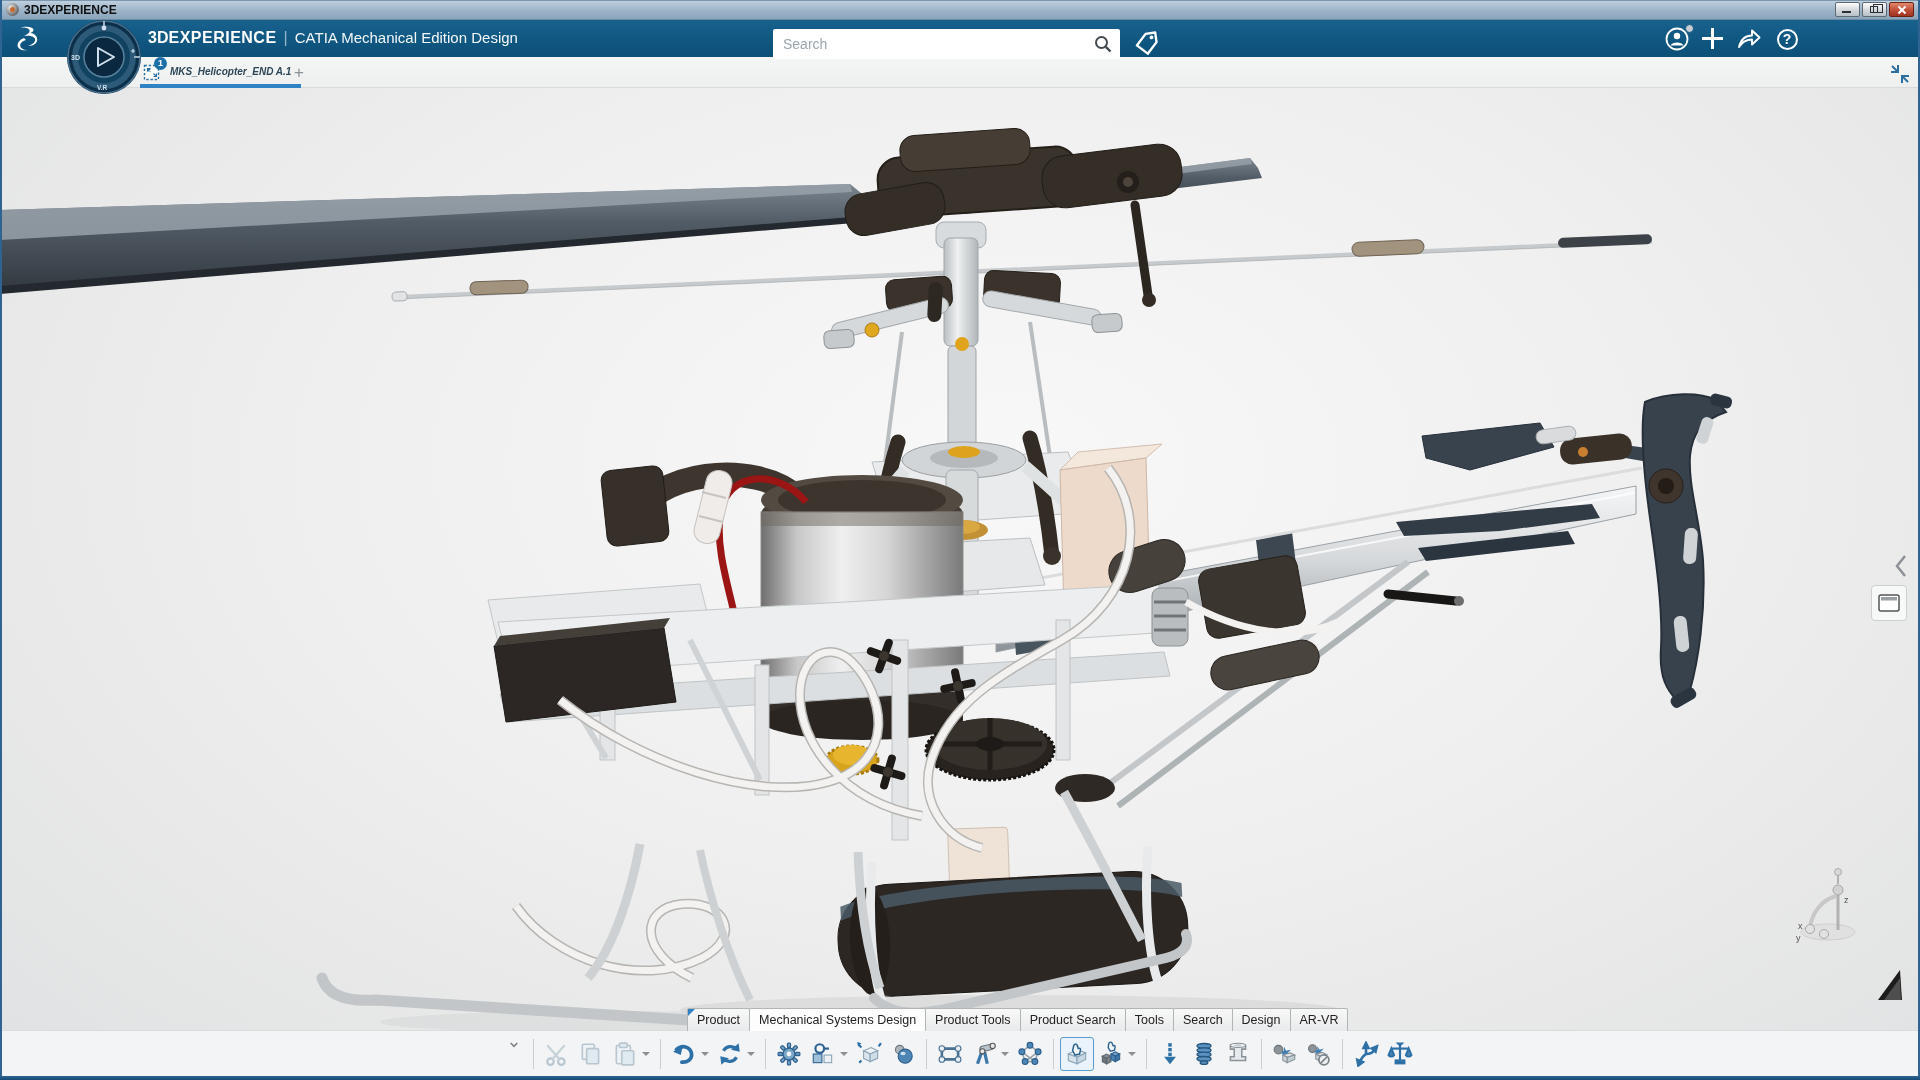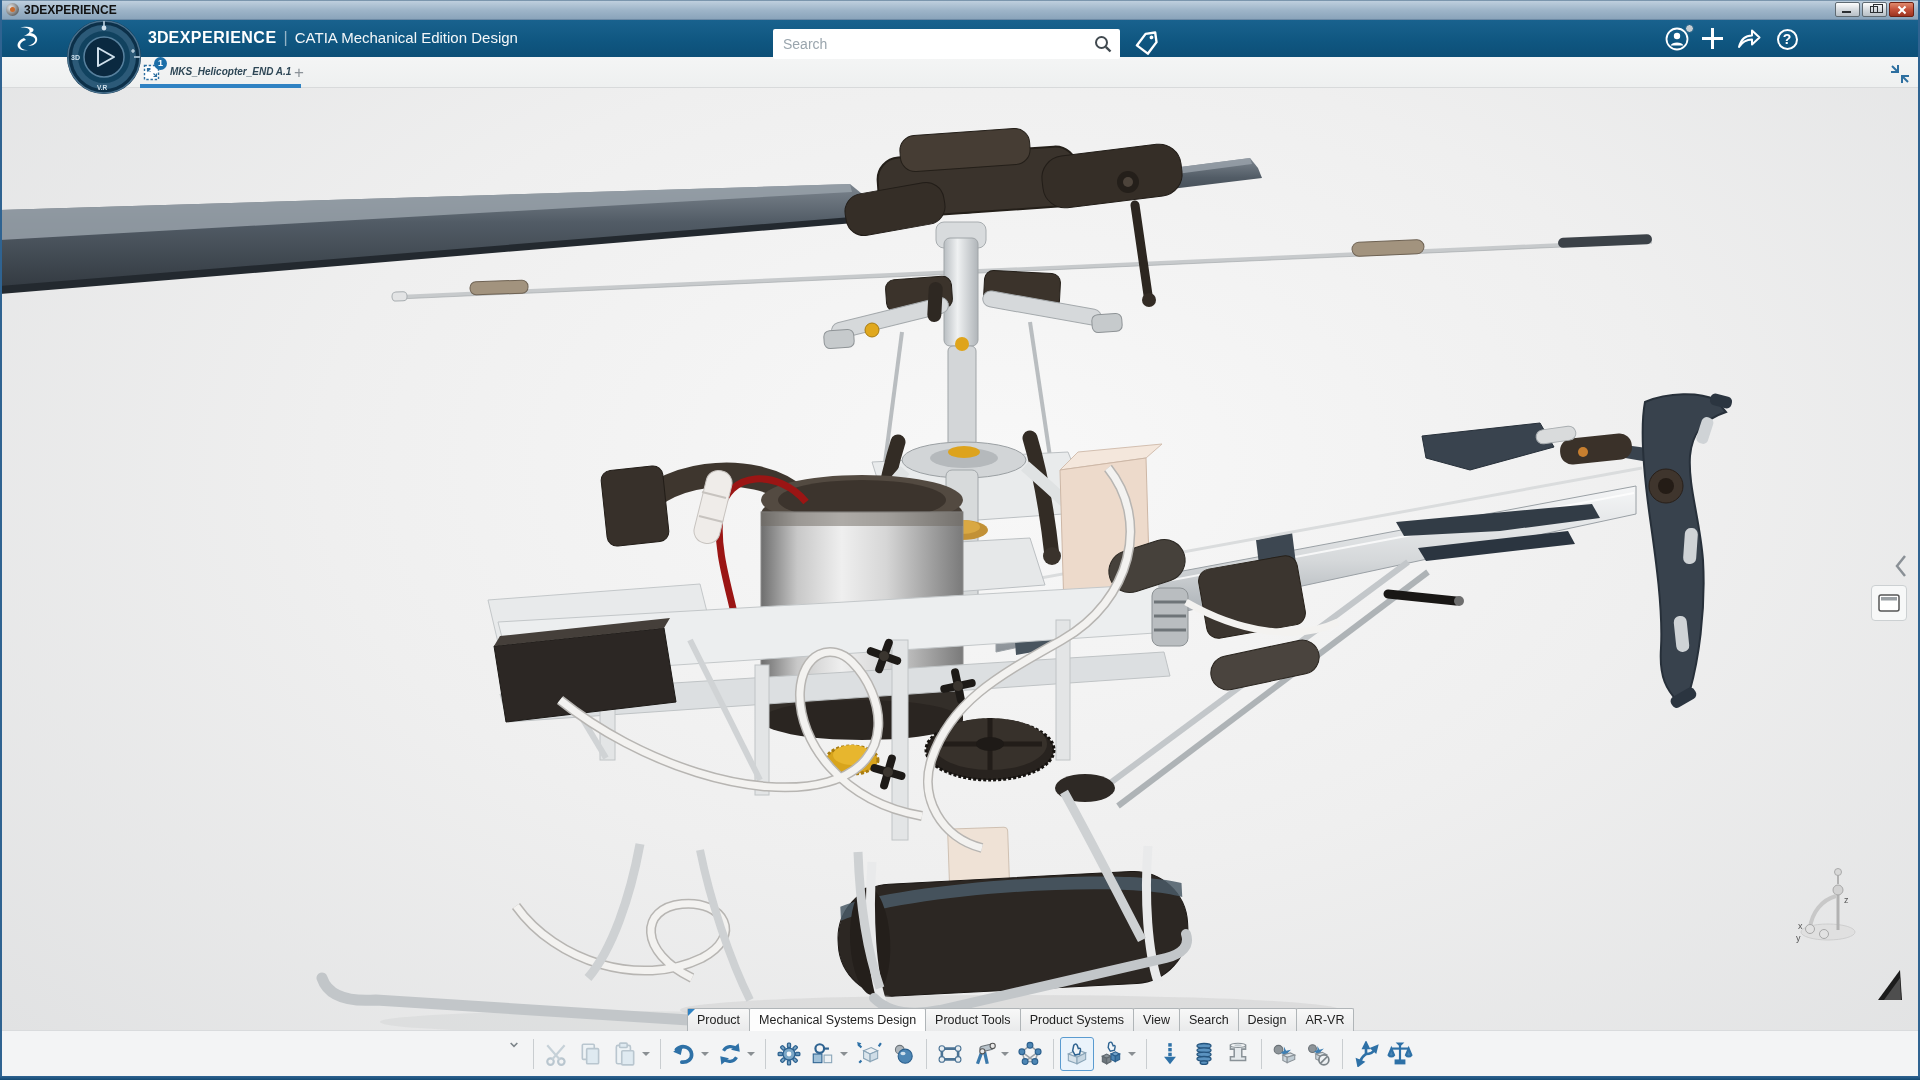--- a/index.html
+++ b/index.html
@@ -454,24 +454,24 @@
       <span class="corner"></span>
       <span>Product</span>
     </div>
   <div class="btab active">
       <span>Mechanical Systems Design</span>
     </div>
   <div class="btab">
       <span>Product Tools</span>
     </div>
   <div class="btab">
-      <span>Product Systems</span>
+      <span>Product Search</span>
     </div>
   <div class="btab">
-      <span>View</span>
+      <span>Tools</span>
     </div>
   <div class="btab">
       <span>Search</span>
     </div>
   <div class="btab">
       <span>Design</span>
     </div>
   <div class="btab">
       <span>AR-VR</span>
     </div>

